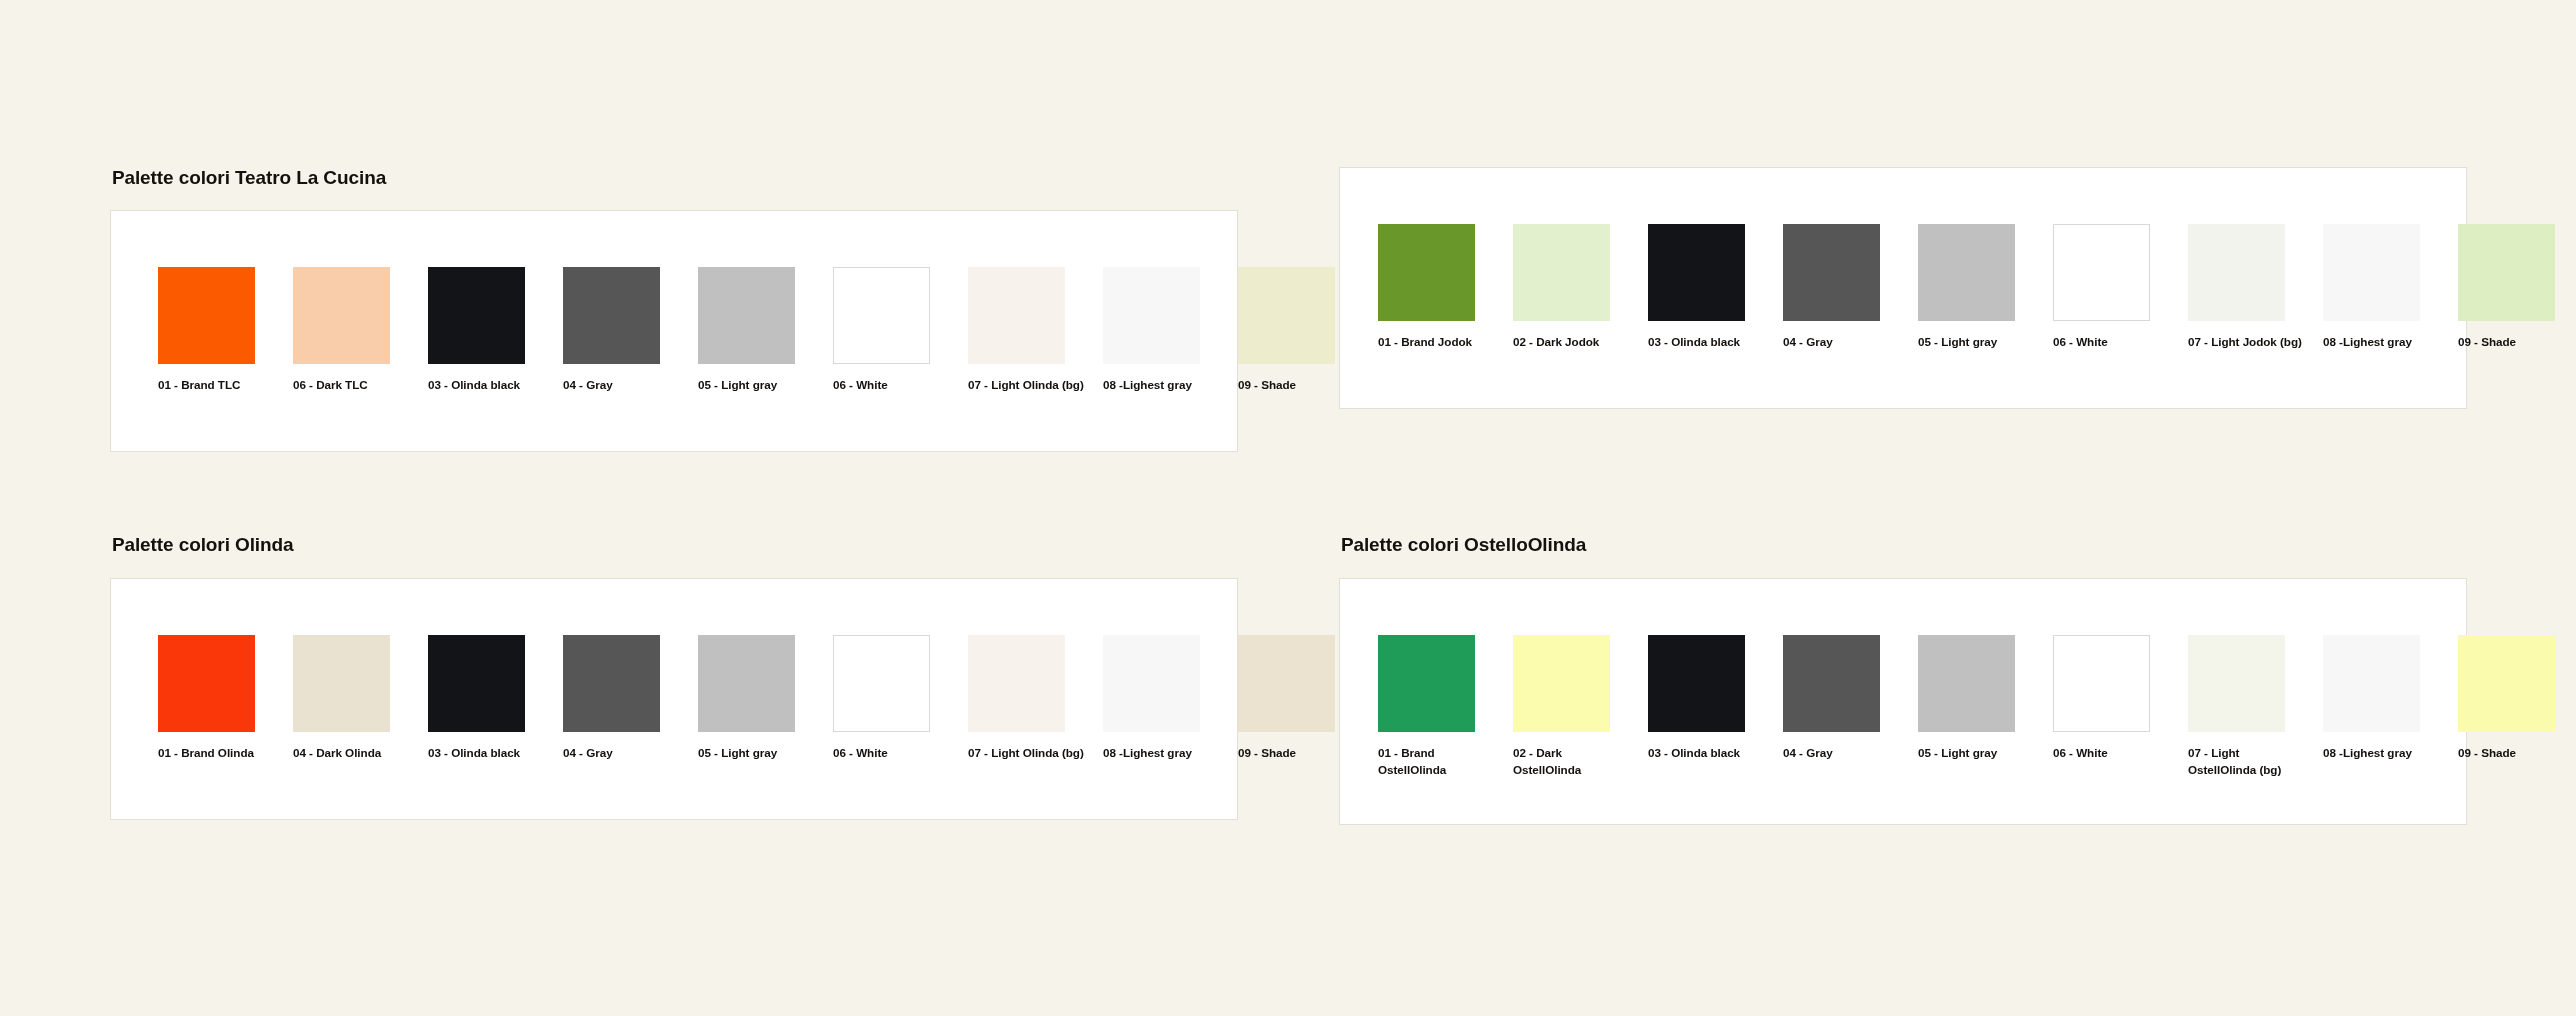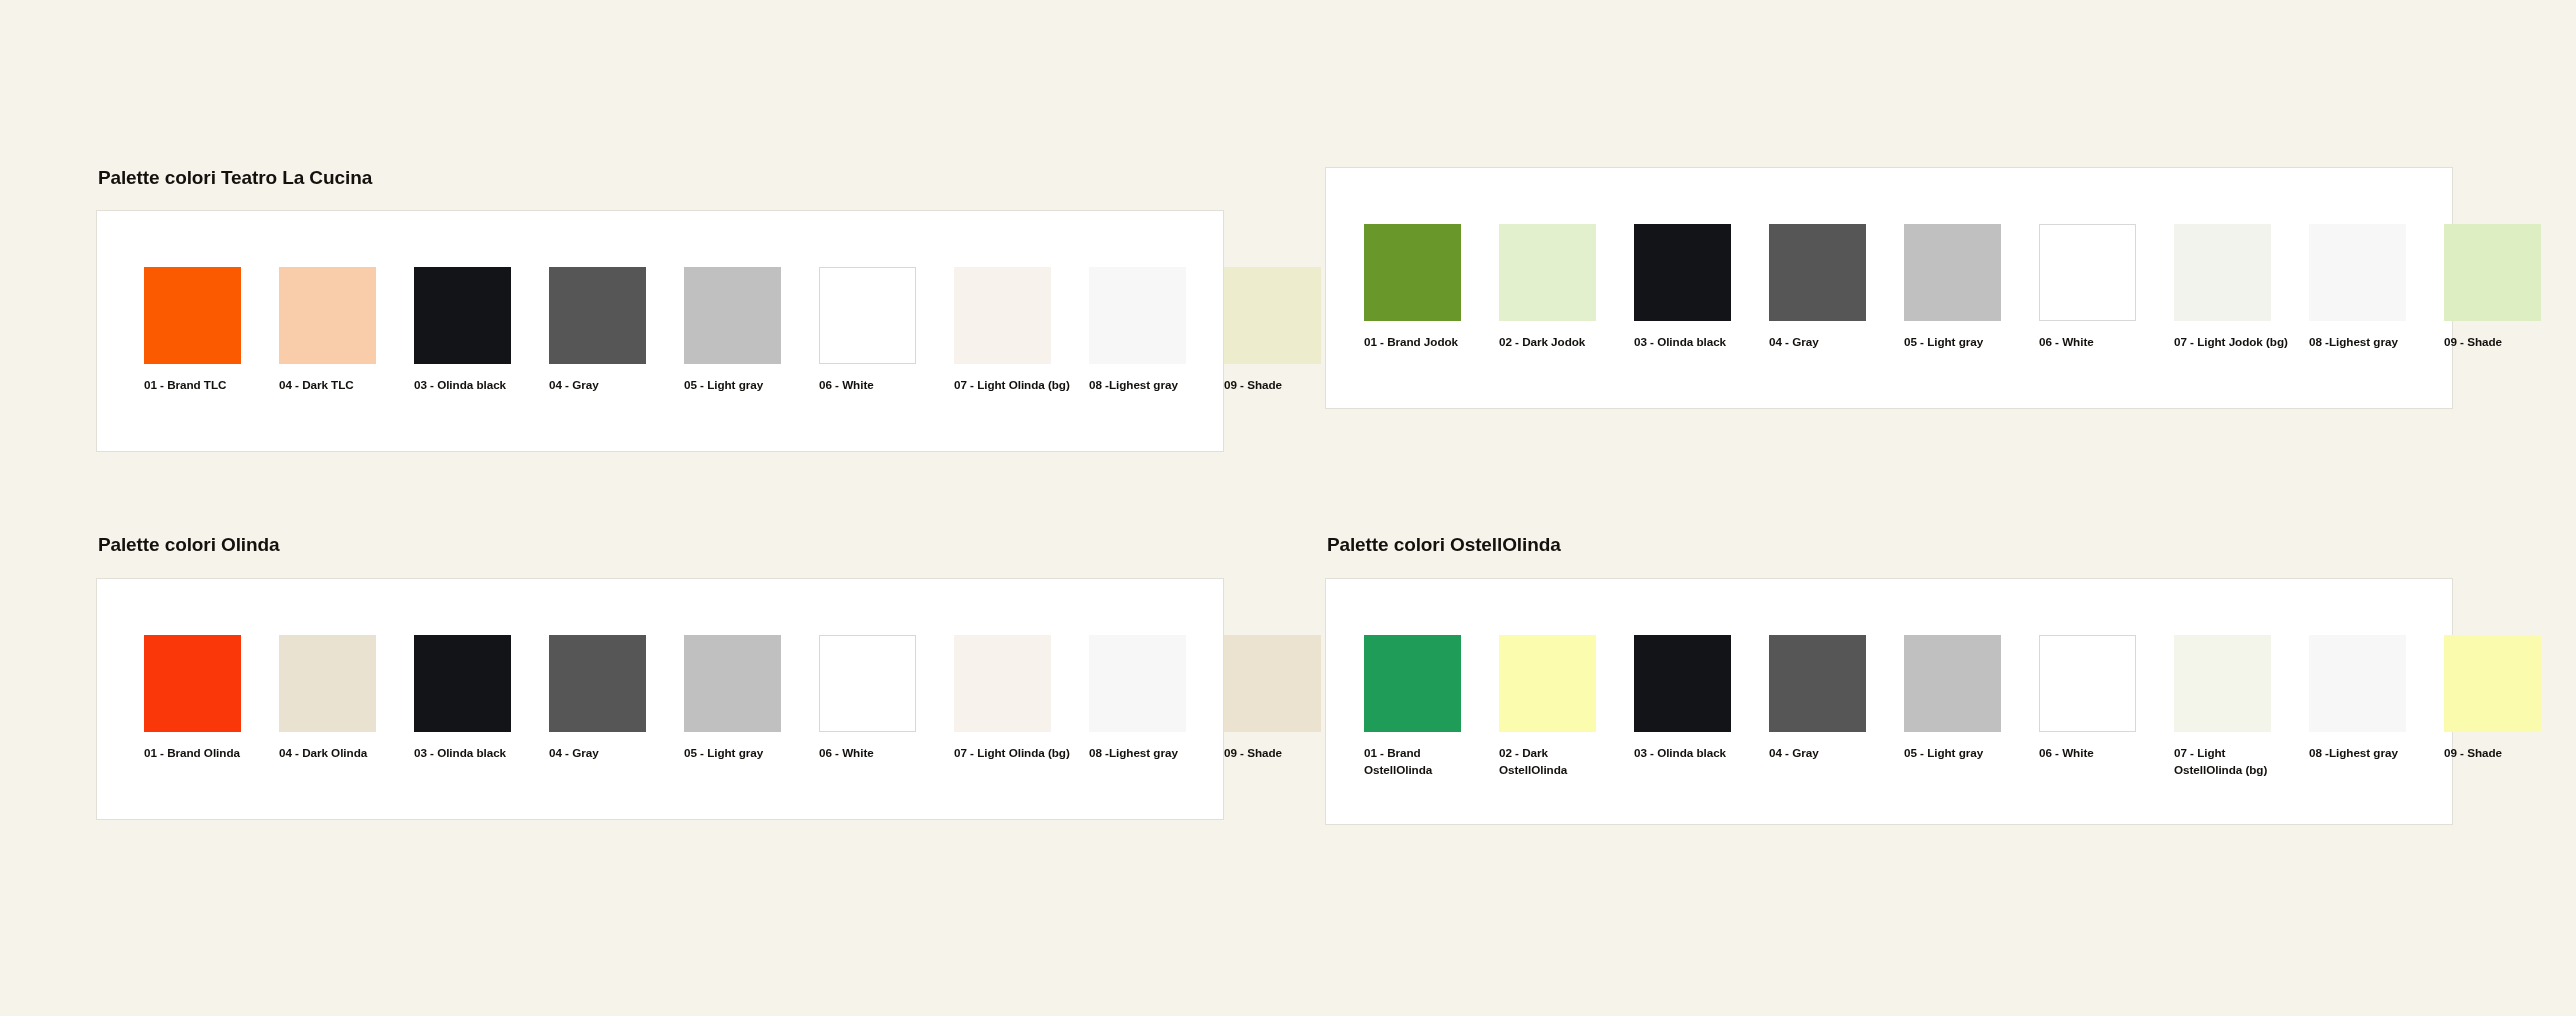--- a/index.html
+++ b/index.html
@@ -18,21 +18,21 @@
   .page {
     position: relative;
     width: 2576px;
     height: 1016px;
     box-sizing: border-box;
   }
 
   
   .grid {
     position: absolute;
-    left: 96px;
+    left: 110px;
     top: 167px;
     width: 2357px;
     display: grid;
     grid-template-columns: 1128px 1128px;
     column-gap: 101px;
     row-gap: 82px;
   }
 
   .palette-section {
     width: 100%;
@@ -101,21 +101,21 @@
       <div class="palette-section">
         <h2 class="palette-title">Palette colori Teatro La Cucina</h2>
         <div class="palette-card">
           <div class="swatch-row">
             <div class="swatch-item">
               <div class="swatch-chip" style="background-color: rgb(252, 90, 0);"></div>
               <div class="swatch-label">01 - Brand TLC</div>
             </div>
             <div class="swatch-item">
               <div class="swatch-chip" style="background-color: rgb(249, 205, 169);"></div>
-              <div class="swatch-label">04 - Dark TLC</div>
+              <div class="swatch-label">06 - Dark TLC</div>
             </div>
             <div class="swatch-item">
               <div class="swatch-chip" style="background-color: rgb(18, 20, 23);"></div>
               <div class="swatch-label">03 - Olinda black</div>
             </div>
             <div class="swatch-item">
               <div class="swatch-chip" style="background-color: rgb(86, 86, 86);"></div>
               <div class="swatch-label">04 - Gray</div>
             </div>
             <div class="swatch-item">
@@ -220,21 +220,21 @@
               <div class="swatch-label">08 -Lighest gray</div>
             </div>
             <div class="swatch-item">
               <div class="swatch-chip" style="background-color: rgb(235, 226, 208);"></div>
               <div class="swatch-label">09 - Shade</div>
             </div>
           </div>
         </div>
       </div>
       <div class="palette-section right">
-        <h2 class="palette-title">Palette colori OstellOlinda</h2>
+        <h2 class="palette-title">Palette colori OstelloOlinda</h2>
         <div class="palette-card">
           <div class="swatch-row">
             <div class="swatch-item">
               <div class="swatch-chip" style="background-color: rgb(31, 156, 87);"></div>
               <div class="swatch-label">01 - Brand OstellOlinda</div>
             </div>
             <div class="swatch-item">
               <div class="swatch-chip" style="background-color: rgb(252, 252, 174);"></div>
               <div class="swatch-label">02 - Dark OstellOlinda</div>
             </div>

